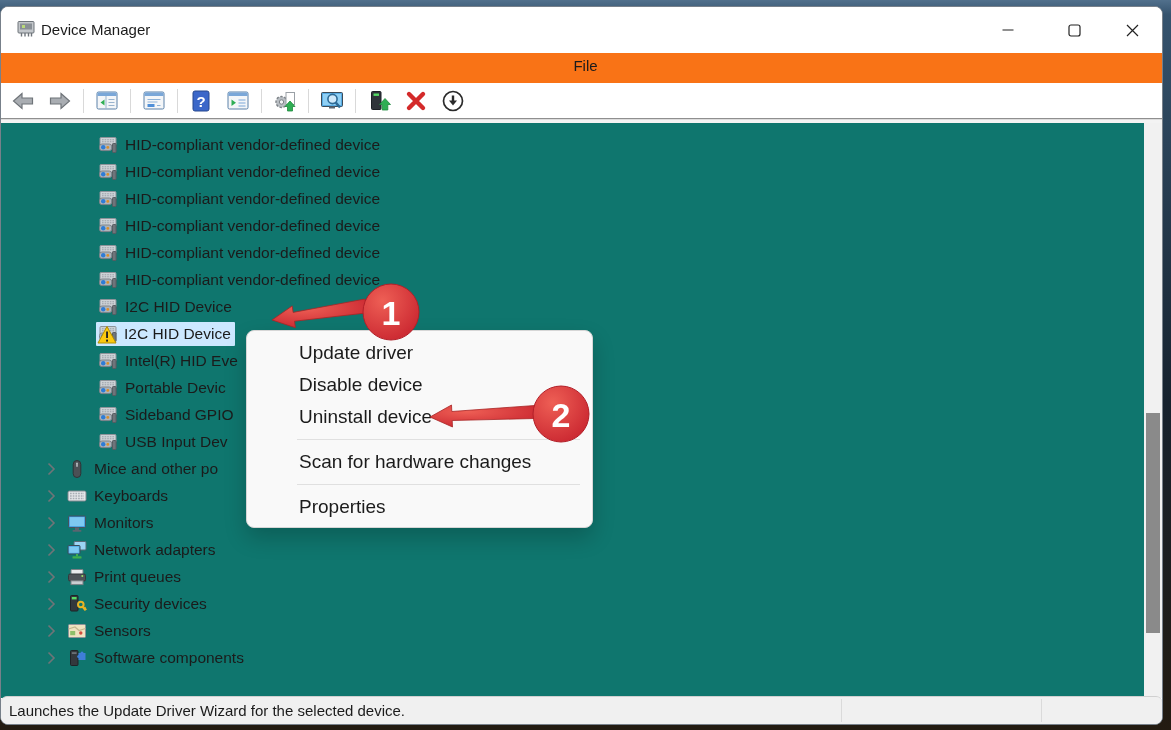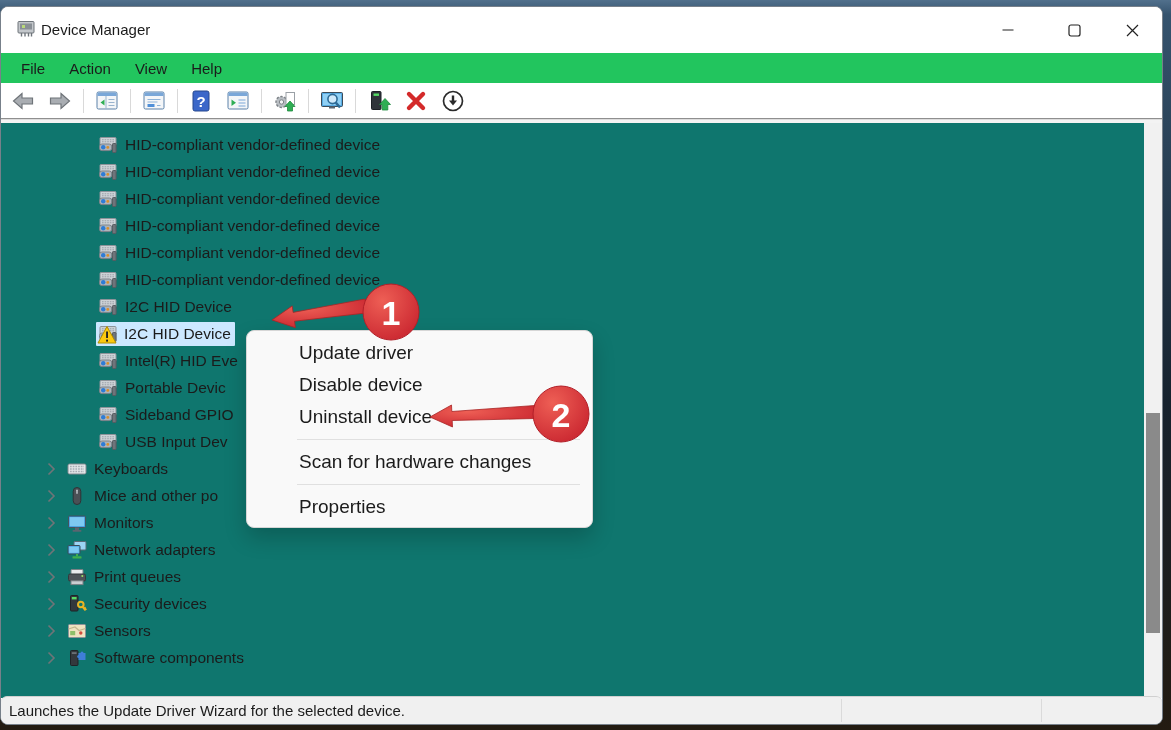--- a/index.html
+++ b/index.html
@@ -14,22 +14,22 @@
     background:#ffffff; border:1px solid #77808a; border-radius:8px; overflow:hidden; }
 
   .titlebar { position:absolute; top:0; left:0; right:0; height:46px; background:#fff; }
   .app-icon { position:absolute; left:14px; top:11px; width:22px; height:22px; }
   .app-title { position:absolute; left:40px; top:14px; font-size:15px; }
 
   .win-btn { position:absolute; top:6px; width:56px; height:34px; display:flex;
     align-items:center; justify-content:center; }
   .btn-min { right:126px; } .btn-max { right:60px; } .btn-close { right:2px; }
 
-  .menubar { position:absolute; top:46px; left:0; right:0; height:30px; background:#22c55e;
-    display:flex; align-items:center; padding-left:8px; }
+  .menubar { position:absolute; top:46px; left:0; right:0; height:30px; background:#f97316;
+    display:flex; align-items:center; padding-left:8px;flex-direction:column; }
   .menubar .mitem { font-size:15px; padding:4px 12px; cursor:default; }
 
   .toolbar { position:absolute; top:76px; left:0; right:0; height:35px; background:#fff;
     display:flex; align-items:center; padding-left:8px; gap:9px; }
   .tbtn { width:28px; height:28px; display:flex; align-items:center; justify-content:center; }
   .tsep { width:1px; height:24px; background:#d9d9d9; }
 
   .toolbar-divider { position:absolute; top:111px; left:0; right:0; height:5px;
     background:linear-gradient(180deg,#8f8f8f 0 1px,#dcdcdc 1px 2px,#f3f3f3 2px 100%); }
 
@@ -409,35 +409,35 @@
           </span>
           <span class="tlabel">USB Input Dev</span>
         </div>
 
       <div class="row cat">
           <svg class="chev">
             <use href="#i-chev"></use>
           </svg>
           <span class="ticon">
             <svg>
+              <use href="#i-mouse"></use>
+            </svg>
+          </span>
+          <span class="tlabel">Mice and other po</span>
+        </div>
+      <div class="row cat">
+          <svg class="chev">
+            <use href="#i-chev"></use>
+          </svg>
+          <span class="ticon">
+            <svg>
               <use href="#i-kbd"></use>
             </svg>
           </span>
           <span class="tlabel">Keyboards</span>
-        </div>
-      <div class="row cat">
-          <svg class="chev">
-            <use href="#i-chev"></use>
-          </svg>
-          <span class="ticon">
-            <svg>
-              <use href="#i-mouse"></use>
-            </svg>
-          </span>
-          <span class="tlabel">Mice and other po</span>
         </div>
       <div class="row cat">
           <svg class="chev">
             <use href="#i-chev"></use>
           </svg>
           <span class="ticon">
             <svg>
               <use href="#i-mon"></use>
             </svg>
           </span>

